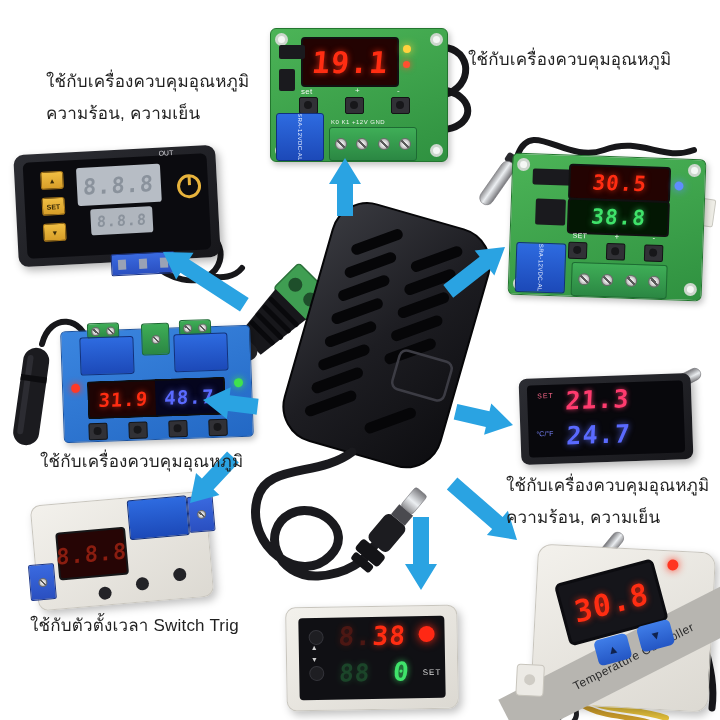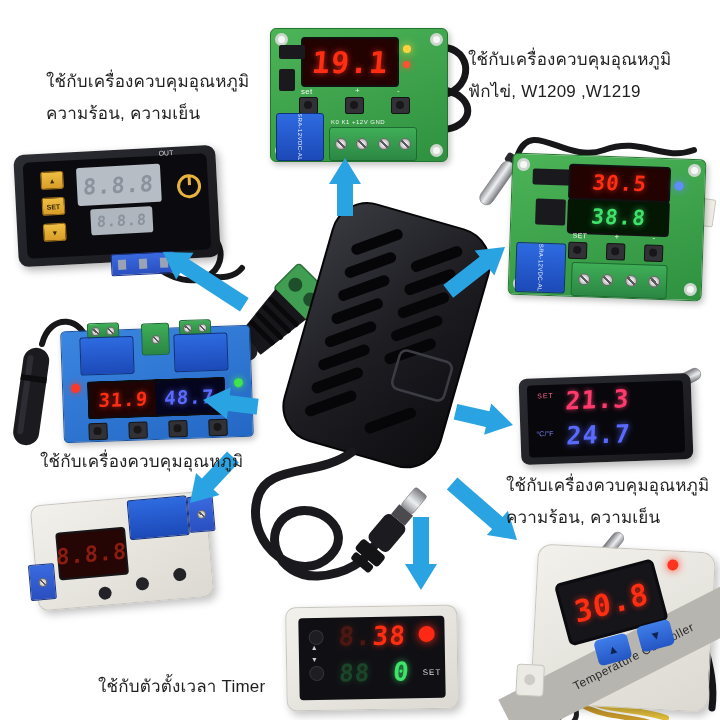--- a/index.html
+++ b/index.html
@@ -343,26 +343,25 @@
     <path class="arrow" transform="translate(421,590) rotate(180)" d="M0,0 L16,26 L8,26 L8,73 L-8,73 L-8,26 L-16,26 Z" fill="#2aa3e2"></path>
     <path class="arrow" transform="translate(517,540) rotate(131)" d="M0,0 L16,26 L8,26 L8,86 L-8,86 L-8,26 L-16,26 Z" fill="#2aa3e2"></path>
   </svg>
 
   <div class="caption" style="left:46px;top:66px;">
     <div>ใช้กับเครื่องควบคุมอุณหภูมิ</div>
     <div>ความร้อน,  ความเย็น</div>
   </div>
   <div class="caption" style="left:468px;top:44px;">
     <div>ใช้กับเครื่องควบคุมอุณหภูมิ</div>
-    <div>ฟักไข่,  W1209  ,W1219</div>
   </div>
   <div class="caption" style="left:40px;top:446px;">
     <div>ใช้กับเครื่องควบคุมอุณหภูมิ</div>
   </div>
-  <div class="caption" style="left:98px;top:671px;">
-    <div>ใช้กับตัวตั้งเวลา   Timer</div>
+  <div class="caption" style="left:30px;top:610px;">
+    <div>ใช้กับตัวตั้งเวลา   Switch Trig</div>
   </div>
   <div class="caption" style="left:506px;top:470px;">
     <div>ใช้กับเครื่องควบคุมอุณหภูมิ</div>
     <div>ความร้อน,  ความเย็น</div>
   </div>
 
 </div>
 
 </body></html>

